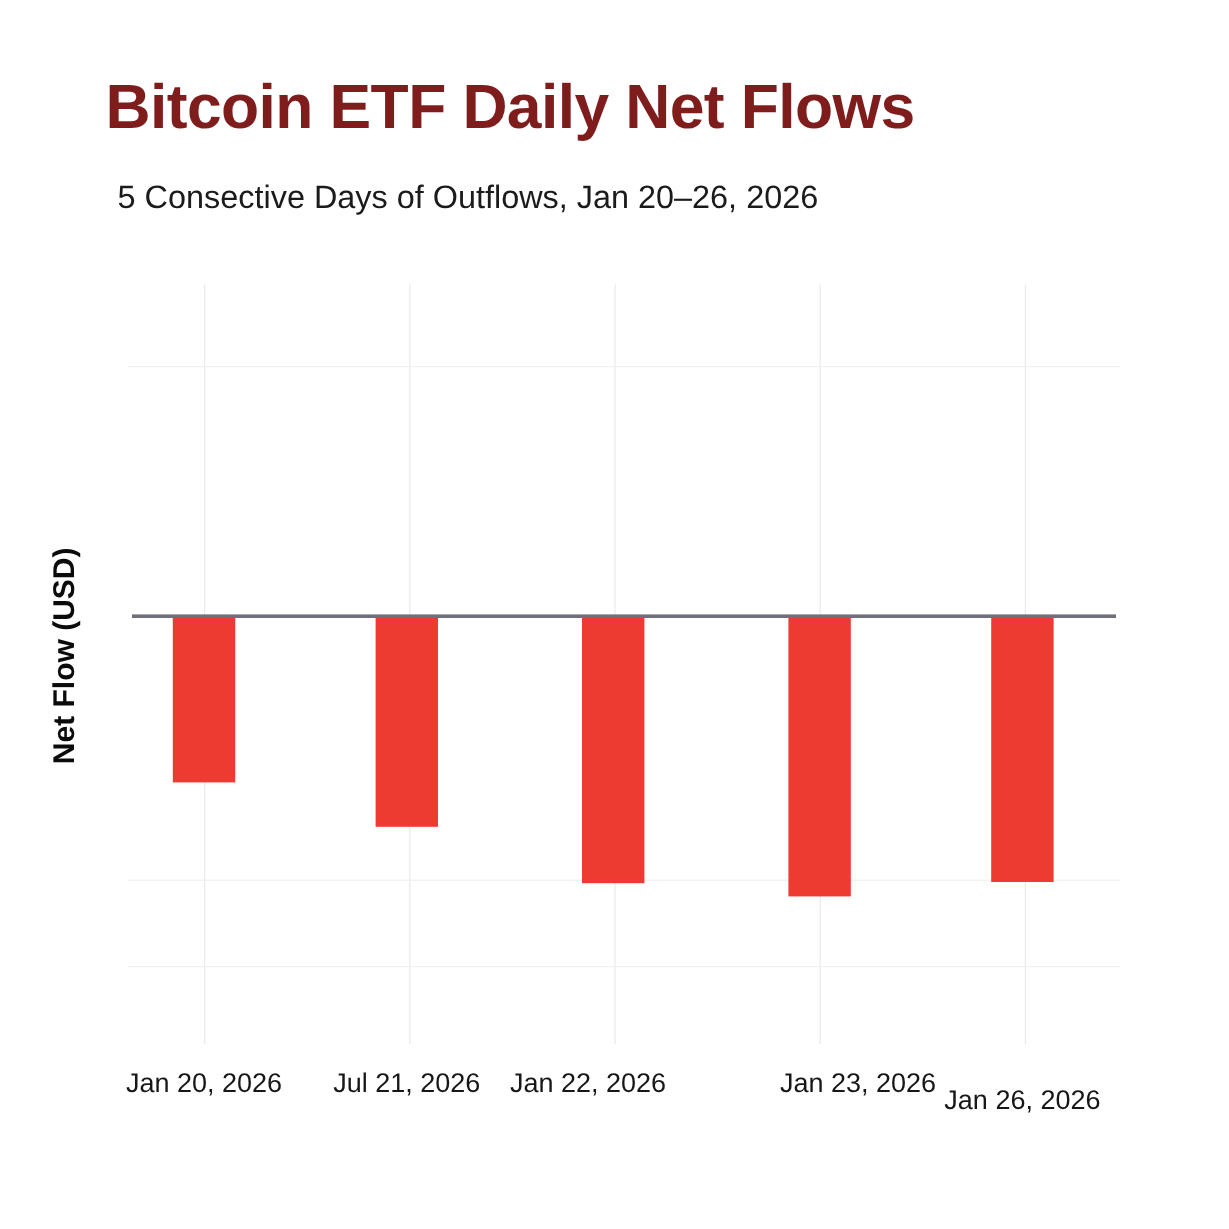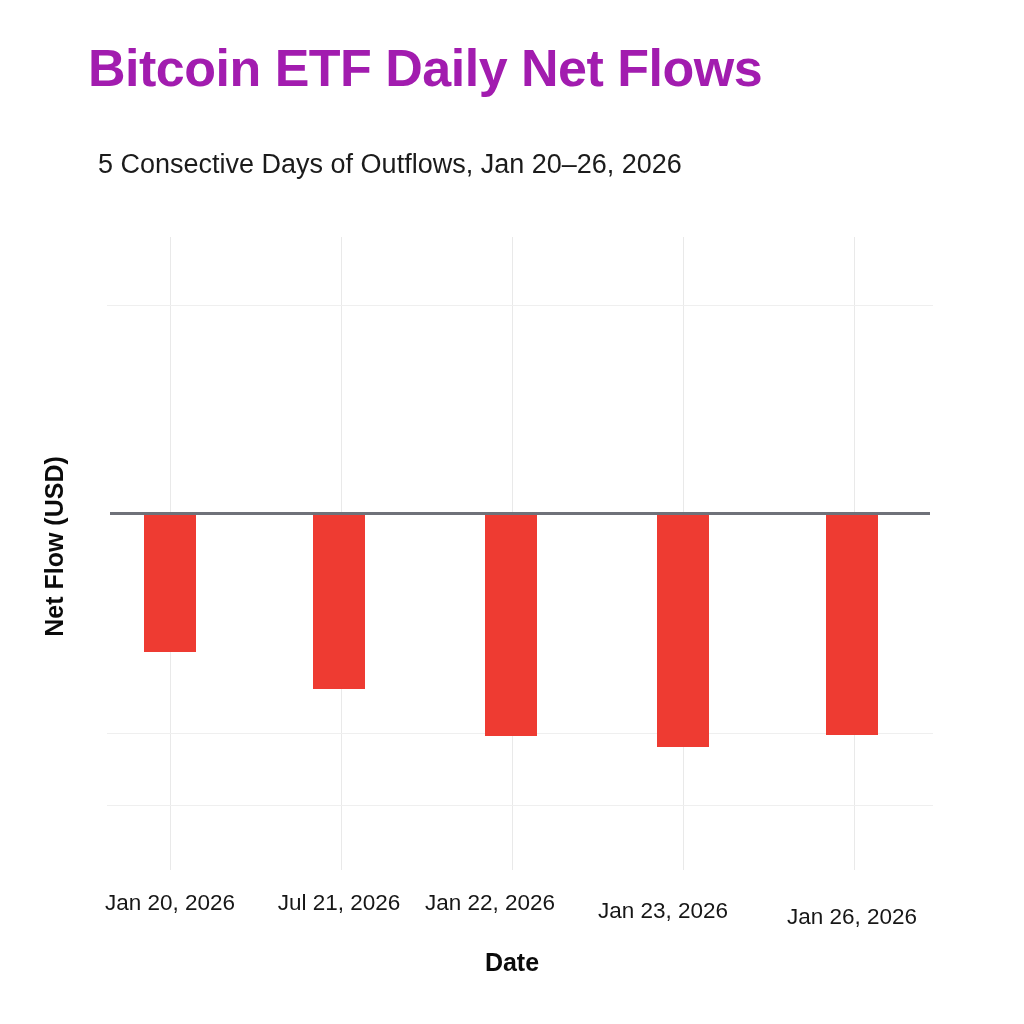--- a/index.html
+++ b/index.html
@@ -19,26 +19,26 @@
     position: relative;
     width: 1024px;
     height: 1024px;
     background: #ffffff;
   }
 
   
   #chart-title {
     position: absolute;
     left: 88px;
-    top: 40px;
+    top: 62px;
     width: 880px;
     font-size: 52px;
     font-weight: 700;
     letter-spacing: -0.5px;
-    color: #a21caf;
+    color: #7f1d1d;
     line-height: 1.1;
     white-space: nowrap;
   }
   #chart-subtitle {
     position: absolute;
     left: 98px;
     top: 148px;
     width: 880px;
     font-size: 27px;
     font-weight: 400;
@@ -152,21 +152,20 @@
         <div class="bar" title="Jan 23, 2026" style="left: 547.022px; width: 51.988px; top: 275.988px; height: 234.02px; background: rgb(238, 59, 50);"></div>
         <div class="bar" title="Jan 26, 2026" style="left: 716.024px; width: 51.988px; top: 275.988px; height: 221.993px; background: rgb(238, 59, 50);"></div>
       </div>
     <div id="zero-line" style="top: 274.988px;"></div>
   </div>
 
   <div id="x-ticks">
       <div class="x-tick" style="left: 170.024px;">Jan 20, 2026</div>
       <div class="x-tick" style="left: 339.026px;">Jul 21, 2026</div>
       <div class="x-tick" style="left: 490px;">Jan 22, 2026</div>
-      <div class="x-tick" style="left: 663px; margin-top: 8px;">Jan 23, 2026</div>
+      <div class="x-tick" style="left: 715px;">Jan 23, 2026</div>
       <div class="x-tick" style="left: 852.018px; margin-top: 14px;">Jan 26, 2026</div>
     </div>
 
-  <div id="x-axis-title">Date</div>
 
   <div id="y-axis-title">Net Flow (USD)</div>
 
 </div>
 
 </body></html>

